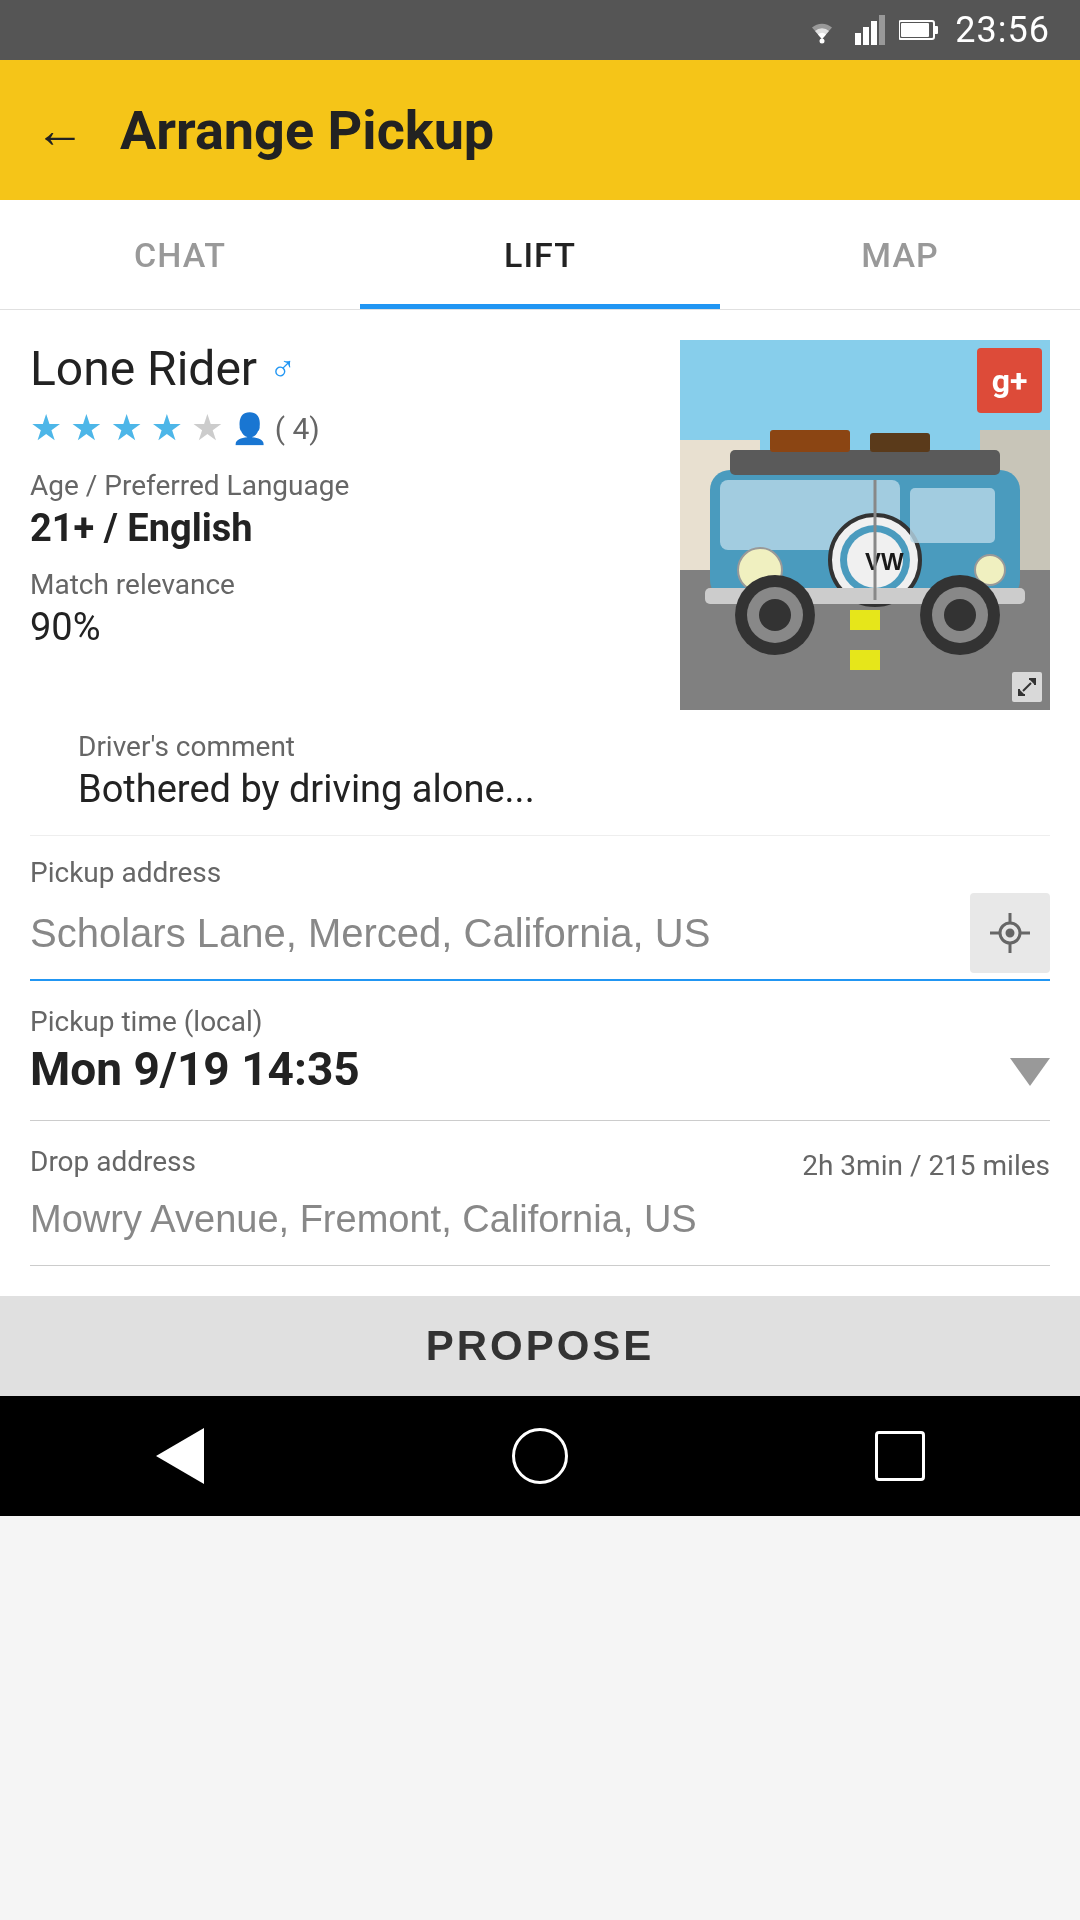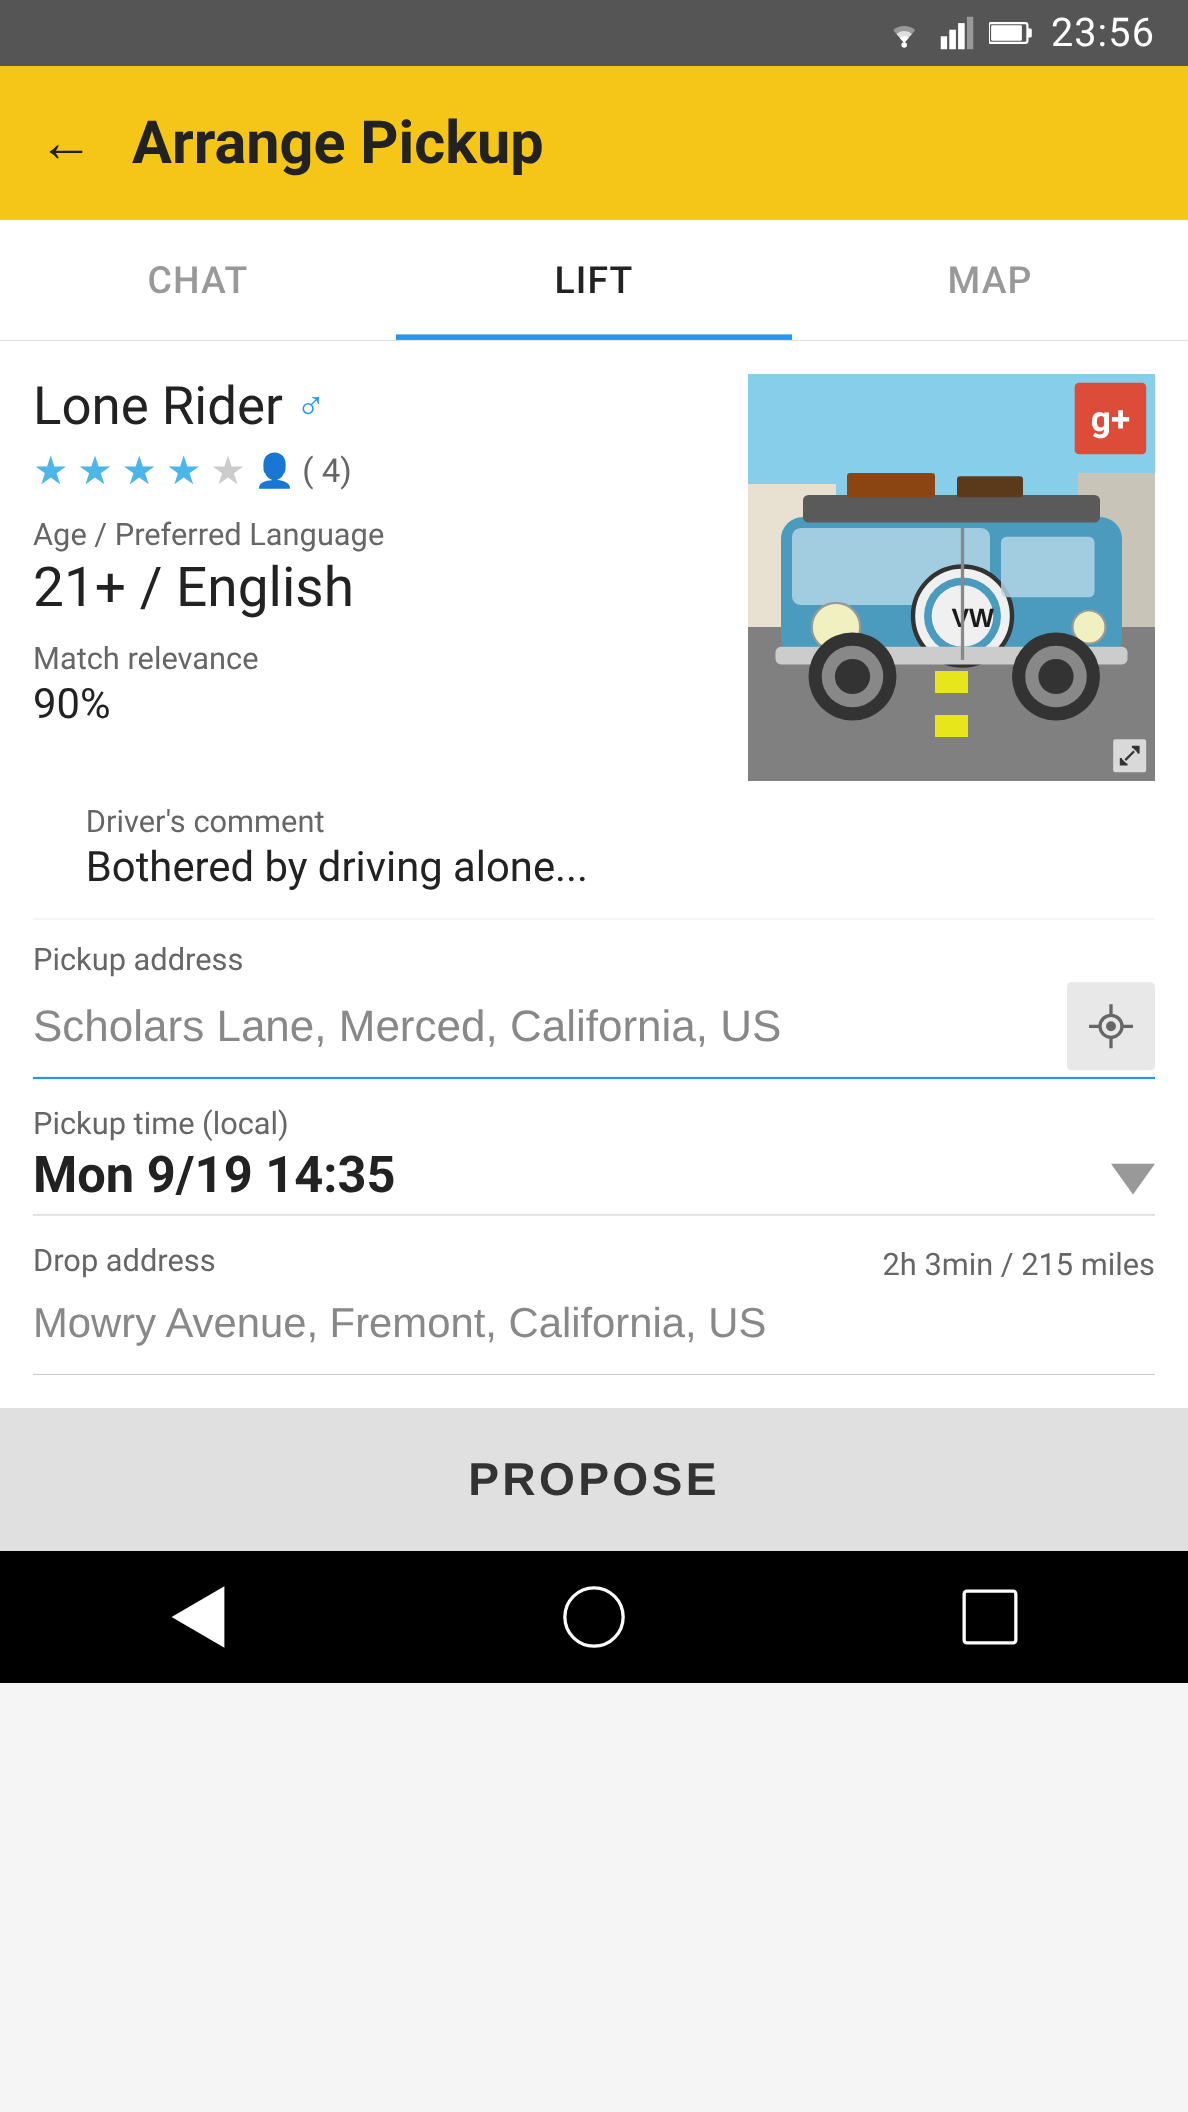--- a/index.html
+++ b/index.html
@@ -202,23 +202,23 @@
       display: flex;
       align-items: center;
       gap: 6px;
     }
 
     .info-row {
       margin-bottom: 18px;
     }
 
     .info-value {
-      font-size: 50px;
-      color: #222;
-      font-weight: 400;
+      font-size: 38px;
+      color: #222;
+      font-weight: 700;
     }
 
     .match-section {
       margin-bottom: 18px;
     }
 
     .match-value {
       font-size: 38px;
       color: #222;
     }
@@ -272,21 +272,21 @@
 
     
     .time-section {
       margin-bottom: 24px;
     }
 
     .time-value-row {
       display: flex;
       align-items: flex-end;
       border-bottom: 1px solid #ccc;
-      padding-bottom: 8px;
+      padding-bottom: 24px;
     }
 
     .time-value {
       font-size: 46px;
       font-weight: 700;
       color: #222;
       flex: 1;
     }
 
     .dropdown-arrow {
@@ -326,21 +326,21 @@
       padding: 10px 0 24px 0;
     }
 
     
     .propose-section {
       margin: 0 -30px;
     }
 
     .propose-btn {
       width: 100%;
-      height: 130px;
+      height: 100px;
       background: #e0e0e0;
       border: none;
       font-size: 42px;
       font-weight: 700;
       letter-spacing: 3px;
       color: #333;
       cursor: pointer;
       display: flex;
       align-items: center;
       justify-content: center;

